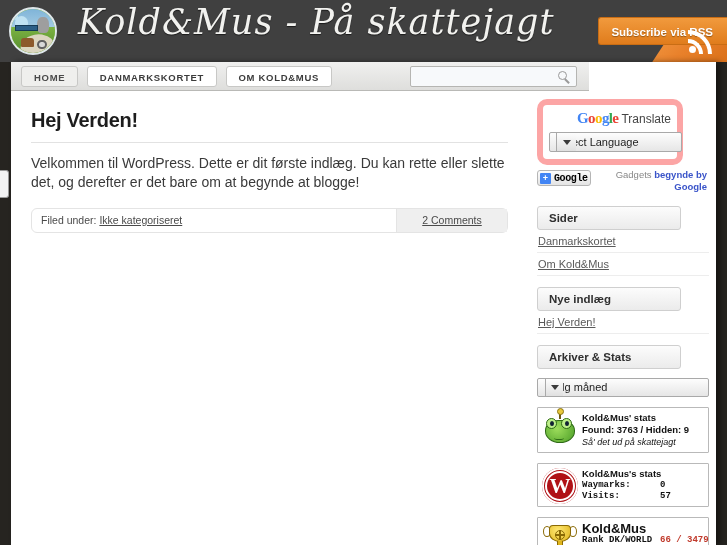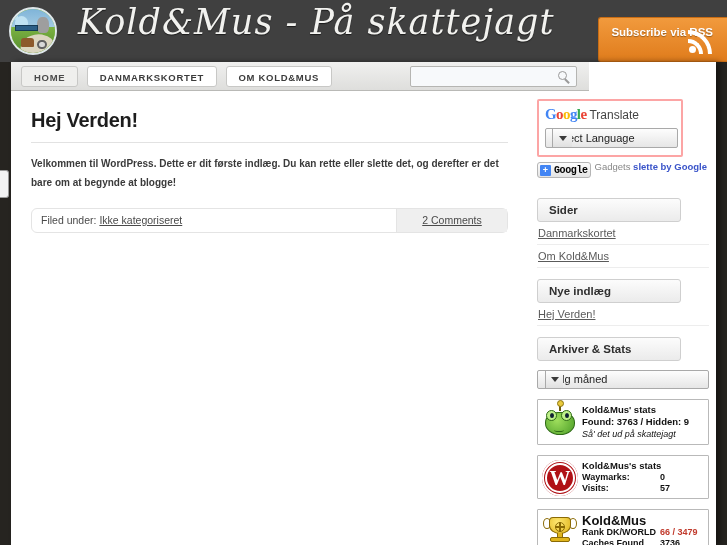--- a/index.html
+++ b/index.html
@@ -50,21 +50,21 @@
     font-size:35px;
     color:#f2f2ef;
     letter-spacing:1px;
     white-space:nowrap;
     text-shadow:0 1px 1px rgba(0,0,0,.6);
   }
 
   
   #rss-wrap { position:absolute; right:0; top:17px; height:34px; }
   #rss-button {
-    position:relative; display:inline-block; height:45px; line-height:28px;
+    position:relative; display:inline-block; height:28px; line-height:28px;
     padding:0 14px 0 12px;
     background:linear-gradient(#f19a3d,#e07c1c);
     color:#fff; font-size:11.5px; font-weight:bold;
     border-radius:3px 0 0 3px;
     text-shadow:0 1px 1px rgba(0,0,0,.35);
     vertical-align:top;
     border:1px solid #c96d14; border-right:none;
   }
   #rss-corner {
     position:absolute; right:0; top:0; width:78px; height:50px;
@@ -141,21 +141,21 @@
     padding:18px 20px 0 20px;
   }
   #post-title {
     font-size:20px; font-weight:bold; color:#1d1d1d;
     letter-spacing:-.3px;
     padding-bottom:10px;
     border-bottom:1px solid #e2e2e2;
   }
   #post-body {
     margin-top:11px;
-    font-size:10px; line-height:19px; color:#3a3a3a;font-weight:bold;
+    font-size:14px; line-height:19px; color:#3a3a3a;
   }
   #post-meta {
     margin-top:16px; height:25px;
     border:1px solid #e4e4e4; border-radius:6px;
     background:#fff;
     position:relative;
   }
   #filed-under {
     position:absolute; left:9px; top:5px;
     font-size:10.5px; color:#4a4a4a;
@@ -172,22 +172,22 @@
 
   
   #sidebar {
     position:absolute; left:530px; top:91px; width:186px; height:454px;
     background:#fff;
     padding:8px 7px 0 7px;
     overflow:hidden;
   }
 
   
-  #gt-widget { width:146px; border:2px solid #fca5a5; border-radius:2px;
-    background:#fff; padding:5px 6px 7px 6px; }
+  #gt-widget { width:146px; border:6px solid #fca5a5; border-radius:10px;
+    background:#fff; padding:5px 6px 7px 6px;text-align:right; }
   #gt-logo { font-size:15px; font-weight:bold; letter-spacing:-.6px;
     font-family:"Liberation Serif", serif; }
   #gt-logo .b1{color:#4285f4;} #gt-logo .r{color:#ea4335;}
   #gt-logo .y{color:#fbbc05;} #gt-logo .b2{color:#4285f4;}
   #gt-logo .g{color:#34a853;} #gt-logo .rr{color:#ea4335;}
   #gt-logo .word { font-family:"Liberation Sans", sans-serif; font-size:12px;
      font-weight:normal; color:#444; letter-spacing:0; margin-left:3px; }
   #gt-select {
     margin-top:5px; width:133px; height:20px;
     border:1px solid #a9a9a9; border-radius:2px;
@@ -316,21 +316,21 @@
   .trophy .hl, .trophy .hr { position:absolute; top:4px; width:8px; height:11px;
      border:1.5px solid #8a6a05; border-radius:50%; background:transparent; }
   .trophy .hl { left:1px; } .trophy .hr { left:27px; }
   .trophy .stem { position:absolute; left:15px; top:19px; width:6px; height:5px; background:#e0b51c;
      border-left:1.5px solid #8a6a05; border-right:1.5px solid #8a6a05; }
   .trophy .base { position:absolute; left:8px; top:23px; width:20px; height:5px;
      background:#e0b51c; border:1.5px solid #8a6a05; border-radius:2px; }
 
   .gc-title { font-size:13px; font-weight:bold; color:#111; line-height:13px; }
   .gc-row { font-size:9px; font-weight:bold; color:#111; line-height:11px;
-     white-space:nowrap; }
+     white-space:nowrap;font-family:Liberation Mono, monospace; }
   .gc-row .val-red { color:#c0392b; }
   .gc-row .lbl { display:inline-block; width:78px; }
 </style>
 </head>
 <body>
 
 <div id="header">
 
   <div id="logo-badge">
     <div class="sky"></div>
@@ -401,21 +401,21 @@
       <span class="arrowbox"></span>
     </div>
   </div>
 
   <div id="gt-footer">
     <div id="gt-addbtn">
       <span class="plus">+</span>
       <span class="gg">Google</span>
     </div>
     <div id="gt-credit">
-      <span>Gadgets </span><b>slette by Google</b>
+      <span>Gadgets </span><b>begynde by Google</b>
     </div>
   </div>
 
   <div class="side-head">Sider</div>
   <a href="#" class="side-link">Danmarkskortet</a>
   <a href="#" class="side-link">Om Kold&amp;Mus</a>
 
   <div class="side-head">Nye indlæg</div>
   <a href="#" class="side-link">Hej Verden!</a>
 

